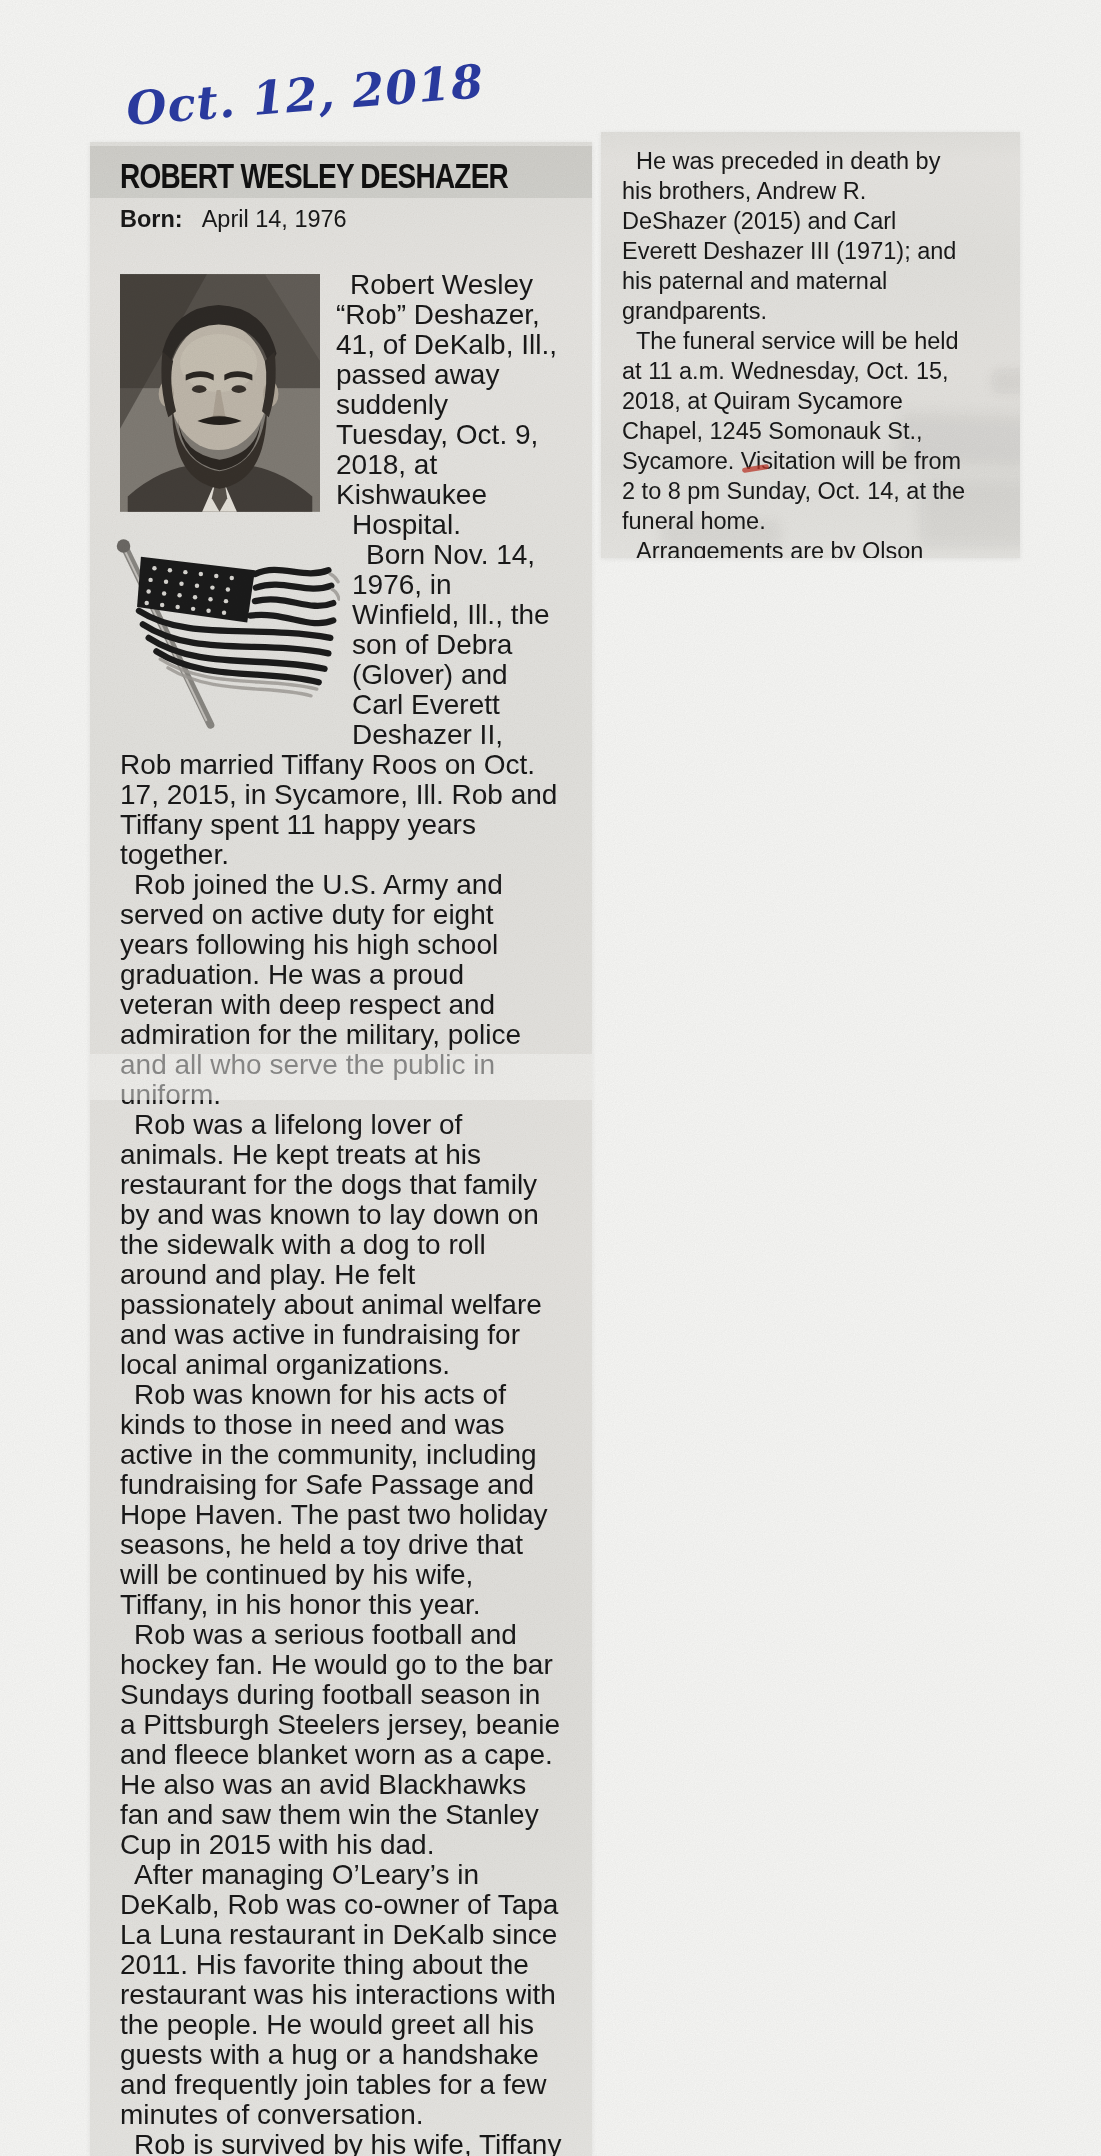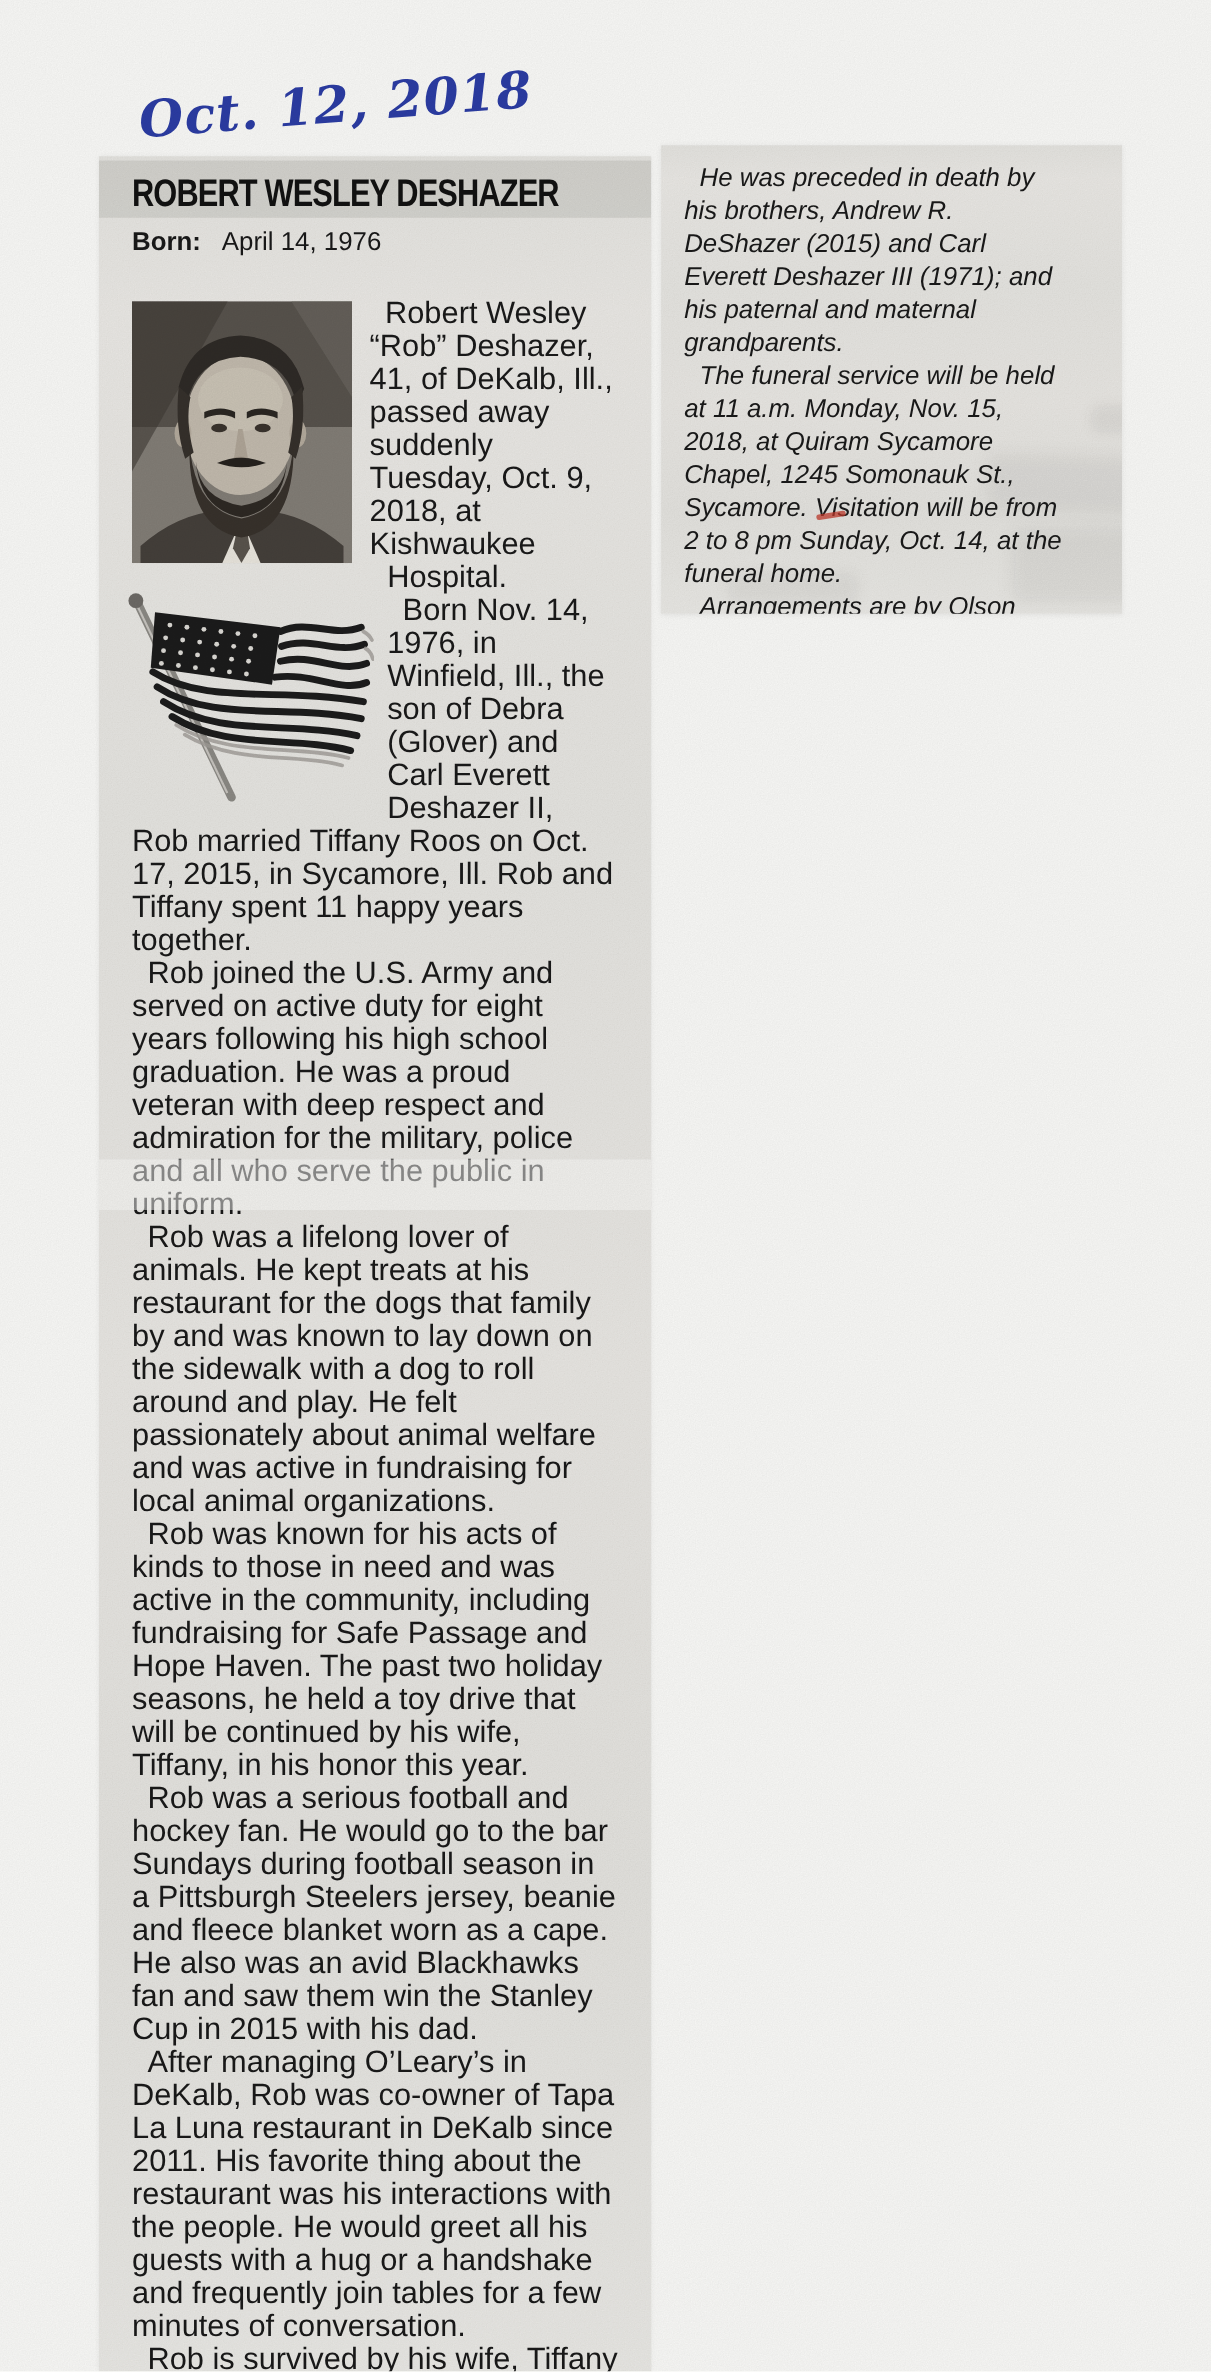--- a/index.html
+++ b/index.html
@@ -24,21 +24,21 @@
   }
 
   
   .clip{
     position:absolute;
     background:linear-gradient(180deg,#e6e5e1 0%,#eceae6 7%,#e7e6e2 30%,#eae8e4 55%,#e5e4e0 78%,#ebeae6 100%);
     box-shadow:0 1px 5px rgba(0,0,0,0.07);
     overflow:hidden;
   }
   .clip-left{left:90px;top:142px;width:502px;height:2014px;}
-  .clip-right{left:601px;top:132px;width:419px;height:426px;font-style:italic;}
+  .clip-right{left:601px;top:132px;width:419px;height:426px;}
 
   .clip-left .inner{padding:12px 30px 0 30px;}
   .clip-right .inner{padding:14px 44px 0 21px;}
 
   .headline-band{
     position:absolute;left:0;top:4px;width:100%;height:52px;
     background:rgba(120,118,112,0.16);
   }
   .light-band{
     position:absolute;left:0;top:912px;width:100%;height:46px;
@@ -207,21 +207,21 @@
         <p>Rob was a serious football and hockey fan. He would go to the bar Sundays during football season in a Pittsburgh Steelers jersey, beanie and fleece blanket worn as a cape. He also was an avid Blackhawks fan and saw them win the Stanley Cup in 2015 with his dad.</p>
         <p>After managing O’Leary’s in DeKalb, Rob was co-owner of Tapa La Luna restaurant in DeKalb since 2011. His favorite thing about the restaurant was his interactions with the people. He would greet all his guests with a hug or a handshake and frequently join tables for a few minutes of conversation.</p>
         <p>Rob is survived by his wife, Tiffany and their two dogs, Regal and Jack; sister, Carrie (Stacey) Miskelley; parents, Carl and Debra Deshazer; nephews, Keaton (Alicia) Miskelley and Colin Andrew DeShazer; nieces, Kerigan and Karsyn Miskelley, and Landyn Renae DeShazer; and many aunts, uncles, cousins and friends.</p>
       </div>
     </div>
   </article>
 
   <aside class="clip clip-right">
     <div class="inner">
       <p>He was preceded in death by his brothers, Andrew R. DeShazer (2015) and Carl Everett Deshazer III (1971); and his paternal and maternal grandparents.</p>
-      <p>The funeral service will be held at 11 a.m. Monday, Nov. 15, 2018, at Quiram Sycamore Chapel, 1245 Somonauk St., Sycamore. Visitation will be from 2 to 8 pm Sunday, Oct. 14, at the funeral home.</p>
+      <p>The funeral service will be held at 11 a.m. Wednesday, Oct. 15, 2018, at Quiram Sycamore Chapel, 1245 Somonauk St., Sycamore. Visitation will be from 2 to 8 pm Sunday, Oct. 14, at the funeral home.</p>
       <p>Arrangements are by Olson Funeral &amp; Cremation Services, Quiram Sycamore Chapel, 815-895-6589.</p>
     </div>
     <div class="red-mark"></div>
     <div class="ghost g1"></div>
     <div class="ghost g2"></div>
     <div class="ghost g3"></div>
     <div class="ghost g4"></div>
   </aside>
 
   <svg class="noise" width="1101" height="2156">

